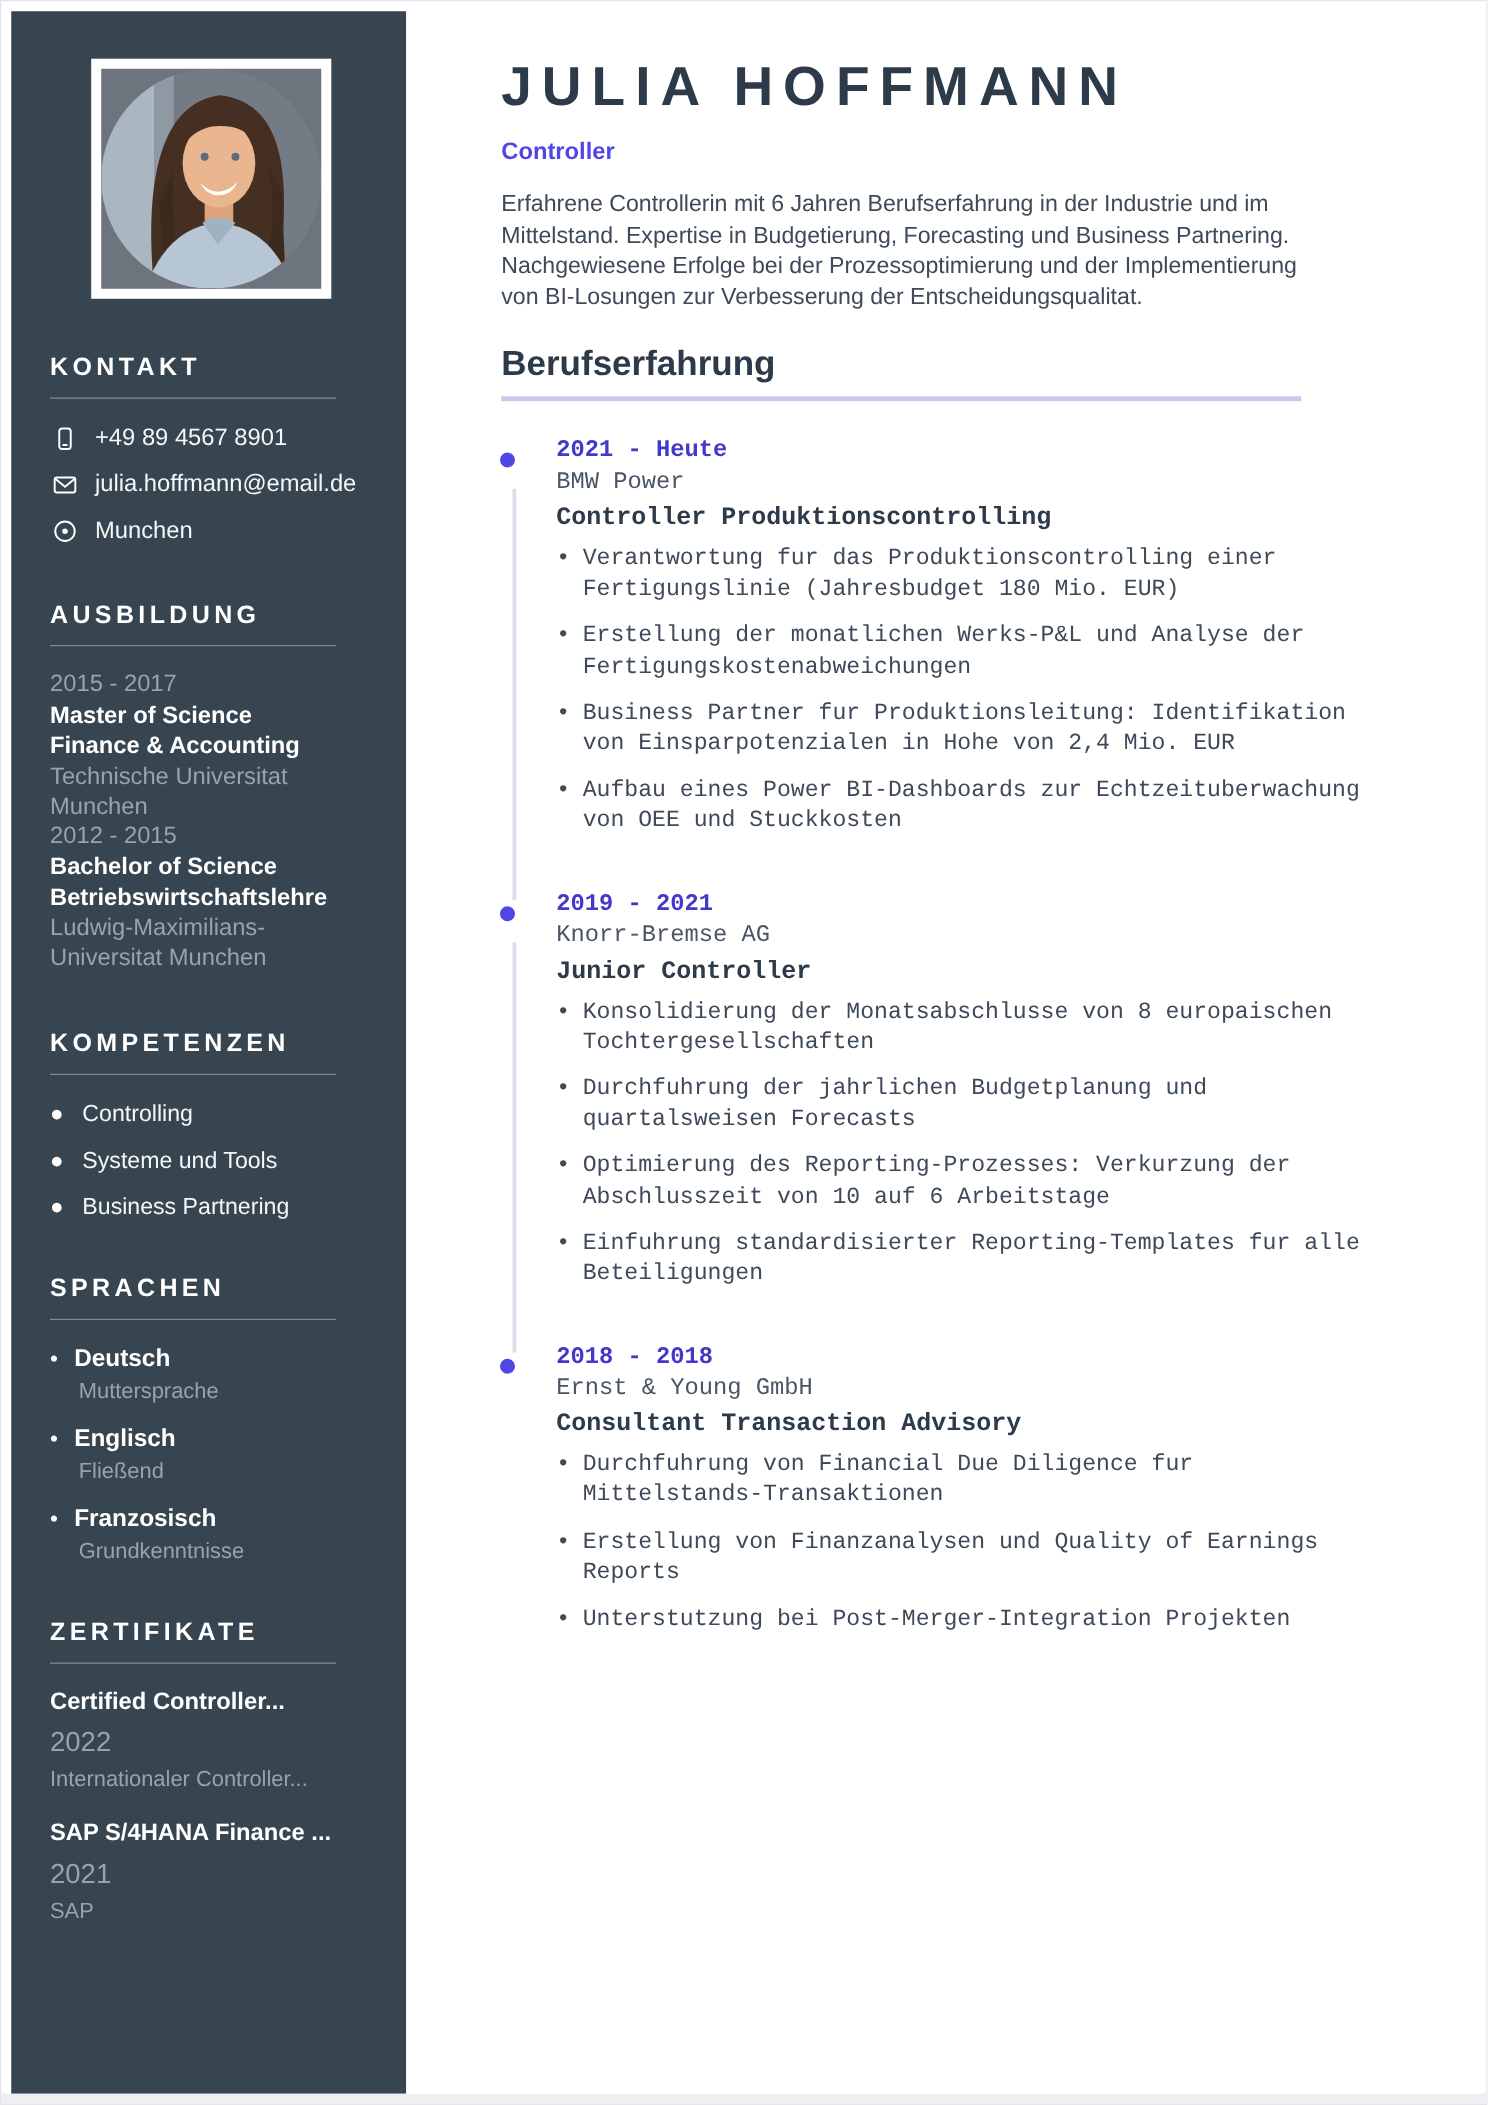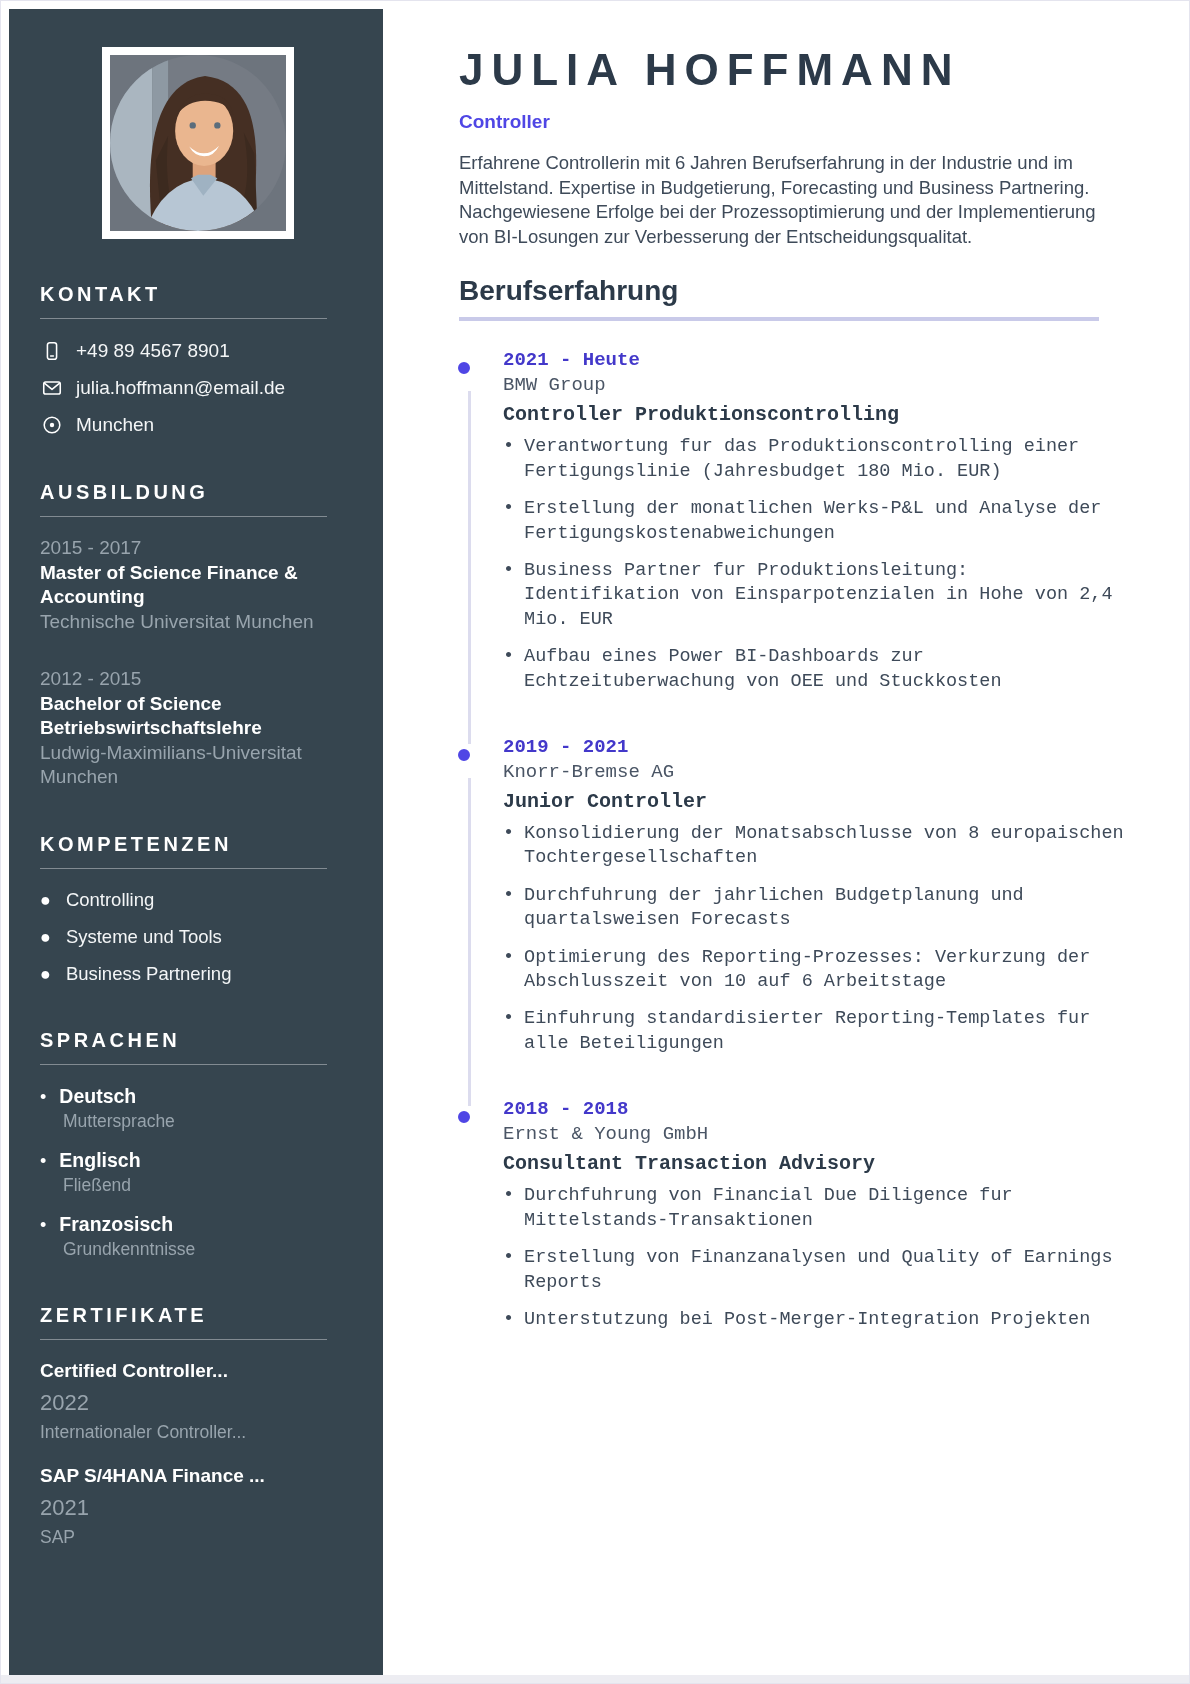--- a/index.html
+++ b/index.html
@@ -9,42 +9,42 @@
   .canvas {
     width:1190px; height:1684px; background:#ffffff;
     border:1px solid #e4e4ee; position:relative;
     display:flex; flex-direction:column; overflow:hidden;
   }
   .frame { display:flex; flex:1; padding:8px 8px 0 8px; }
   .bottom-strip { height:8px; background:#ededf2; width:100%; flex-shrink:0; }
 
   
   .sidebar {
-    width:374px; flex-shrink:0; background:#36454F; color:#ffffff;
+    width:316px; flex-shrink:0; background:#36454F; color:#ffffff;
     padding:38px 56px 40px 31px;
   }
   .photo-wrap { display:flex; justify-content:center; margin:0 -28px 44px 0; }
   .photo-ring {
     width:192px; height:192px; border-radius:50%；
     border-radius:50%; border:8px solid #ffffff; overflow:hidden; background:#6d747d;
   }
   .photo-ring svg { display:block; width:100%; height:100%; }
 
   .side-section { margin-bottom:44px; }
   .side-title {
     font-size:20px; font-weight:bold; letter-spacing:3.5px;
     color:#ffffff; margin:0 0 12px 0;
   }
   .side-rule { height:1px; background:rgba(255,255,255,0.38); margin-bottom:20px; }
 
   .contact-row { display:flex; align-items:center; gap:12px; font-size:19px; color:#f4f6f7; margin-bottom:13px; }
   .cicon { width:24px; height:24px; flex-shrink:0; display:flex; align-items:center; justify-content:center; }
   .cicon svg { width:22px; height:22px; stroke:#ffffff; fill:none; stroke-width:1.7; stroke-linecap:round; stroke-linejoin:round; }
 
-  .edu-item { margin-bottom:34px; }
+  .edu-item { }
   .edu-item:last-child { margin-bottom:0; }
   .edu-dates { color:#98a4ad; font-size:19px; margin-bottom:2px; }
   .edu-degree { color:#ffffff; font-weight:bold; font-size:19px; line-height:1.28; }
   .edu-school { color:#98a4ad; font-size:19px; line-height:1.28; }
 
   .skill-row { display:flex; align-items:baseline; gap:15px; font-size:18.5px; color:#f4f6f7; margin-bottom:15px; }
   .bullet-dot { color:#ffffff; font-size:18px; flex-shrink:0; }
 
   .lang-item { margin-bottom:17px; }
   .lang-name-row { display:flex; align-items:baseline; gap:13px; }
@@ -241,21 +241,21 @@
 
       <h2 class="exp-title">Berufserfahrung</h2>
       <div class="exp-rule"></div>
 
       <div class="timeline">
 
         <article class="job">
           <span class="marker"></span>
           <span class="tline"></span>
           <div class="job-dates">2021 - Heute</div>
-          <div class="job-company">BMW Group</div>
+          <div class="job-company">BMW Power</div>
           <div class="job-role">Controller Produktionscontrolling</div>
           <div class="jbullet">
               <span class="jdot">•</span>
               <span>Verantwortung fur das Produktionscontrolling einer Fertigungslinie (Jahresbudget 180 Mio. EUR)</span>
             </div>
           <div class="jbullet">
               <span class="jdot">•</span>
               <span>Erstellung der monatlichen Werks-P&amp;L und Analyse der Fertigungskostenabweichungen</span>
             </div>
           <div class="jbullet">

